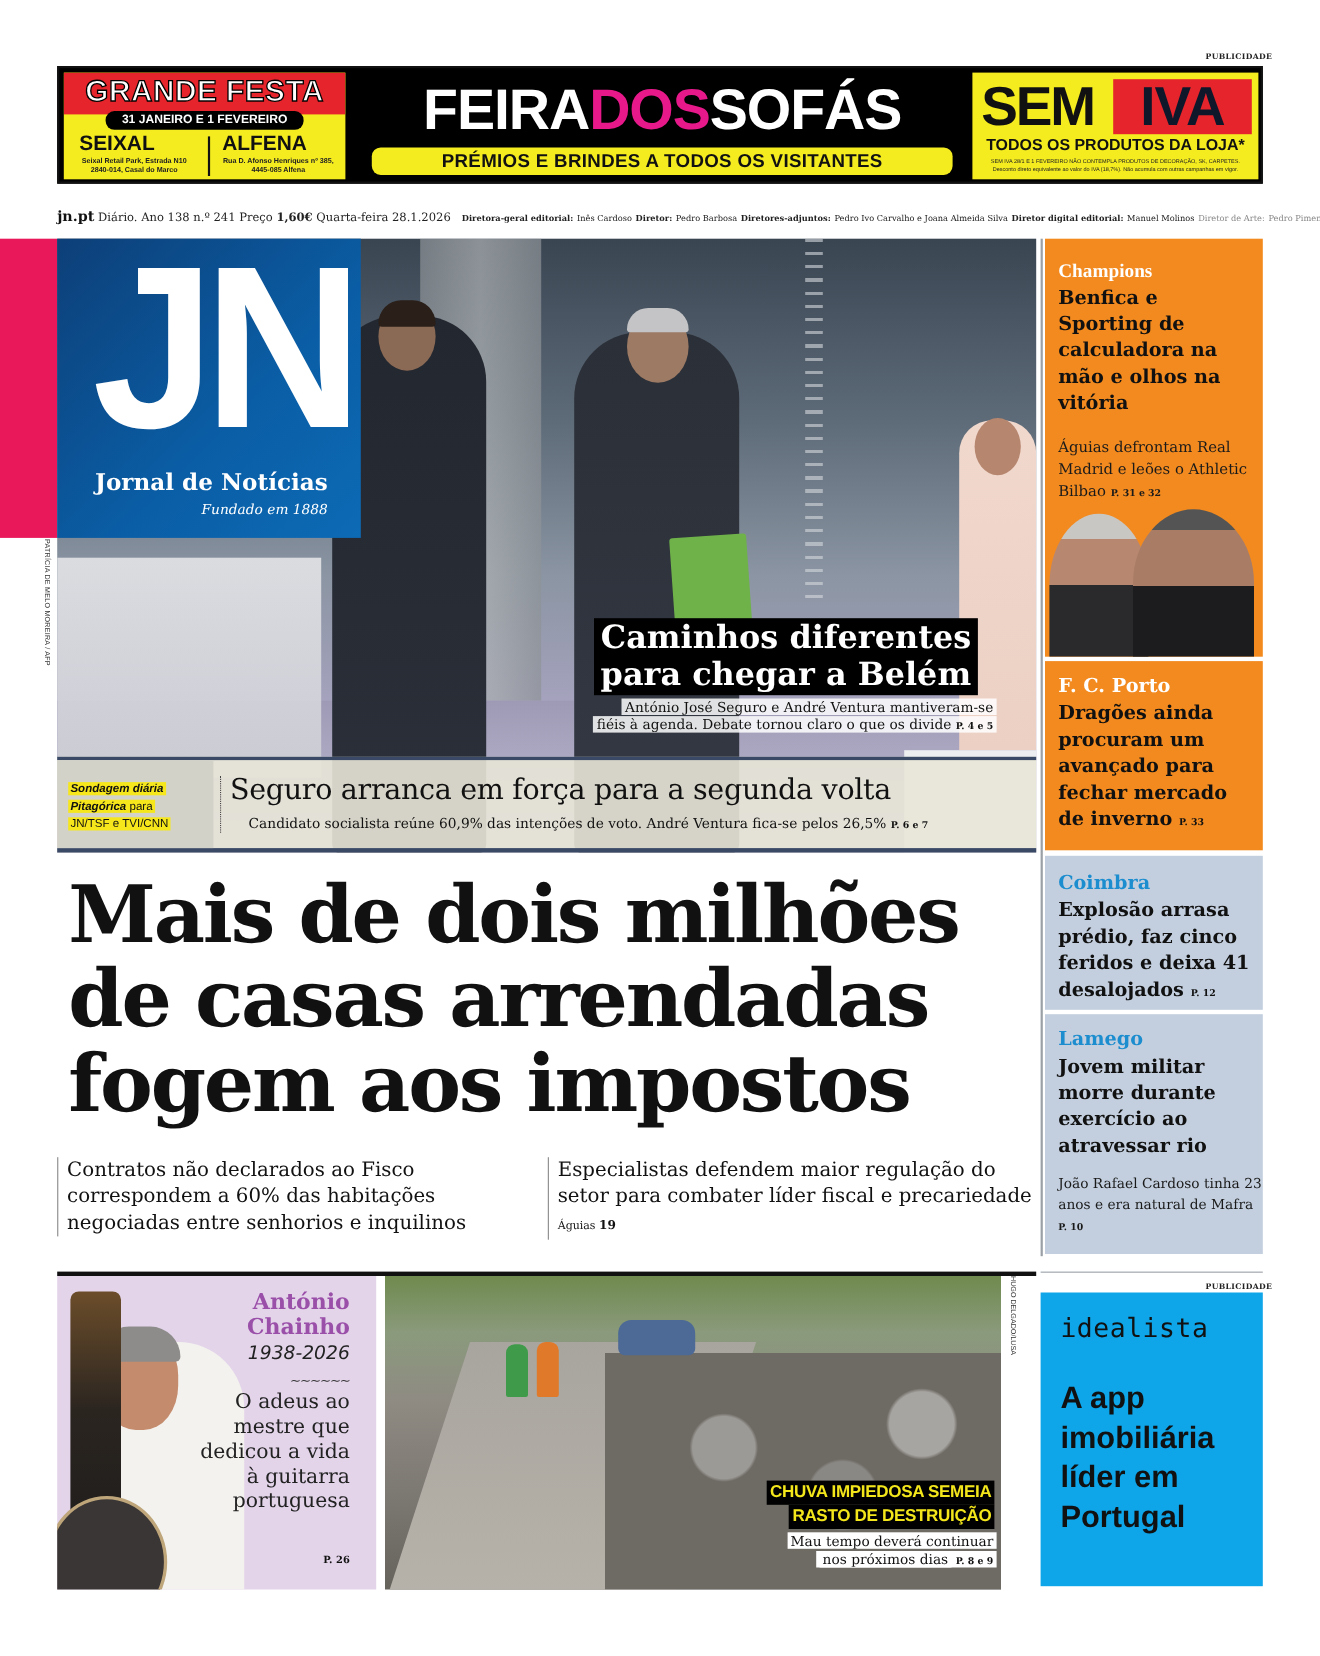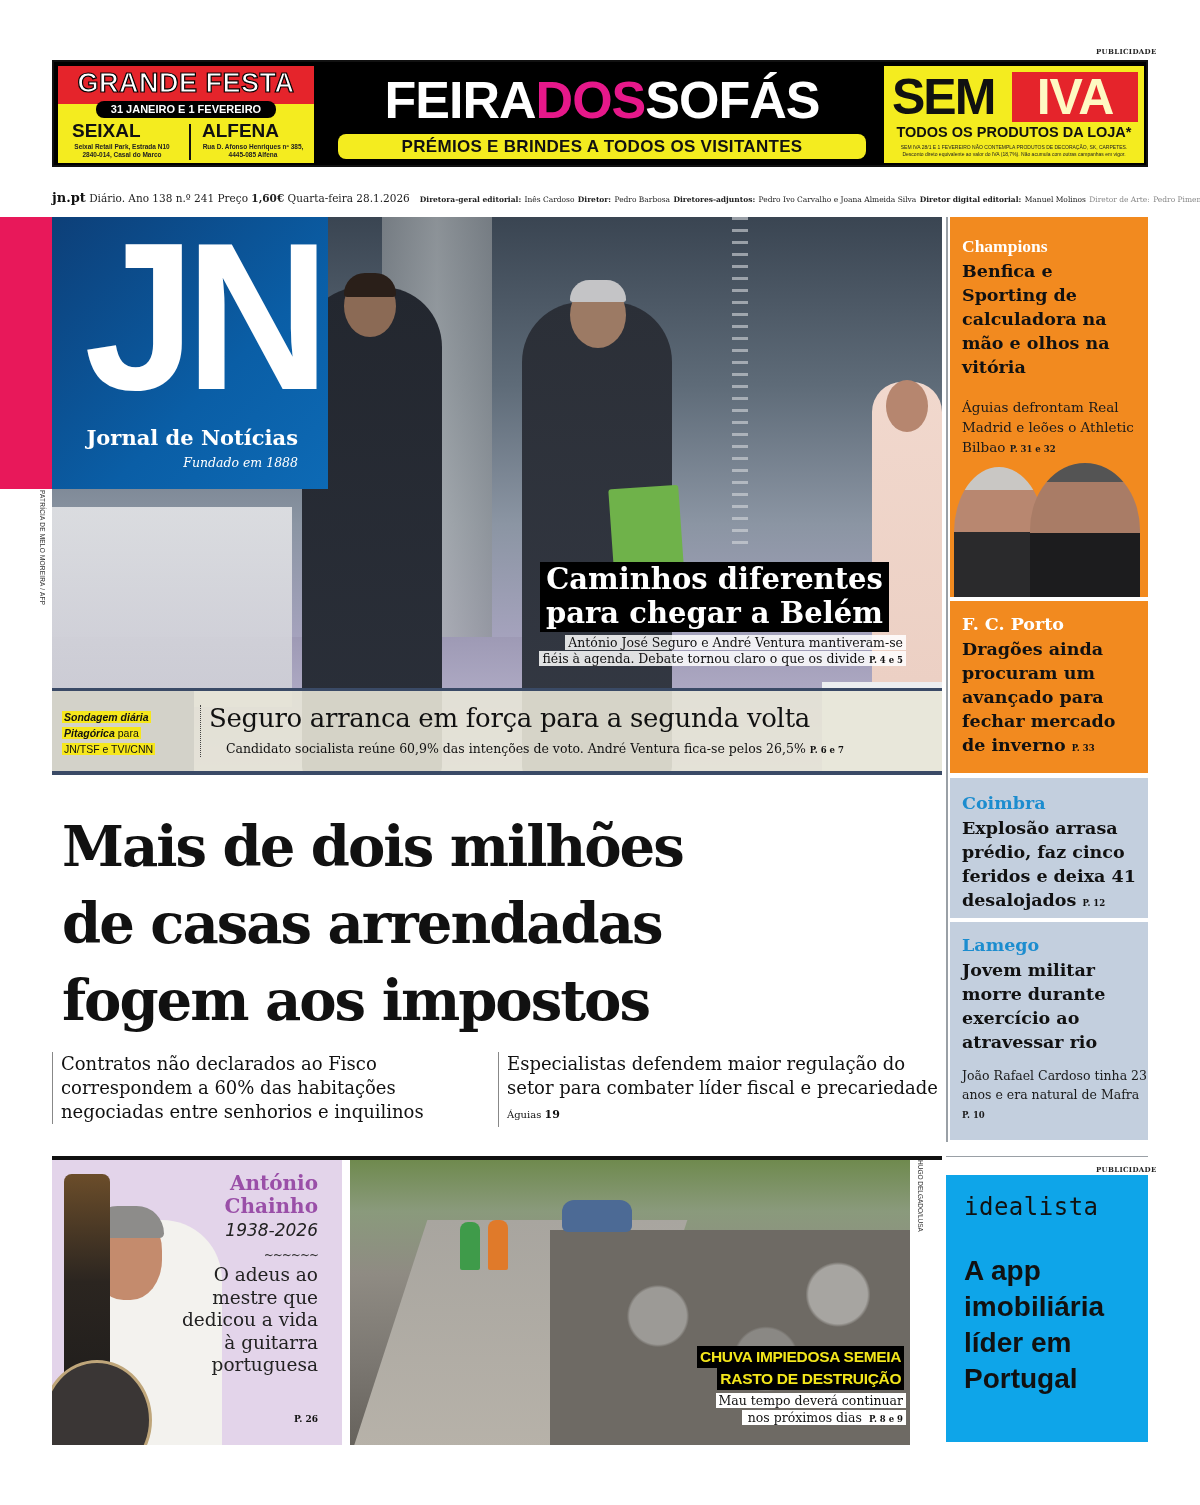--- a/index.html
+++ b/index.html
@@ -16,21 +16,21 @@
   .ad-left .gf { position: absolute; left: 0; top: 2px; width: 100%; text-align: center; font-family: "Liberation Sans", sans-serif; font-weight: bold; font-size: 27px; color: #fff; -webkit-text-stroke: 1.2px #000; letter-spacing: 0.5px; }
   .ad-left .dates { position: absolute; left: 38px; top: 35px; width: 180px; height: 17px; background: #000; color: #fff; border-radius: 8px; font-family: "Liberation Sans", sans-serif; font-weight: bold; font-size: 11px; text-align: center; line-height: 17px; }
   .ad-left .city { position: absolute; top: 54px; font-family: "Liberation Sans", sans-serif; font-weight: bold; font-size: 19px; color: #111; }
   .ad-left .addr { position: absolute; top: 77px; font-family: "Liberation Sans", sans-serif; font-size: 6.5px; font-weight: bold; color: #222; line-height: 8px; text-align: center; }
   .ad-left .sep { position: absolute; left: 131px; top: 58px; width: 2px; height: 36px; background: #111; }
   .ad-mid-title { position: absolute; left: 278px; top: 6px; width: 540px; text-align: center; font-family: "Liberation Sans", sans-serif; font-weight: bold; font-size: 52px; letter-spacing: -1px; color: #fff; line-height: 64px; }
   .ad-mid-title .pink { color: #e6188a; }
   .ad-mid-banner { position: absolute; left: 284px; top: 72px; width: 528px; height: 25px; background: #f4ec1f; border-radius: 8px; text-align: center; font-family: "Liberation Sans", sans-serif; font-weight: bold; font-size: 17px; line-height: 25px; color: #111; letter-spacing: 0.3px; }
   .ad-right { position: absolute; left: 830px; top: 4px; width: 260px; height: 97px; background: #f4ec1f; }
   .ad-right .sem { position: absolute; left: 8px; top: 2px; font-family: "Liberation Sans", sans-serif; font-weight: bold; font-size: 50px; color: #111; letter-spacing: -2px; line-height: 58px; }
-  .ad-right .iva { position: absolute; left: 128px; top: 6px; width: 126px; height: 50px; background: #e5242b; color: #fef9c3; font-family: "Liberation Sans", sans-serif; font-weight: bold; font-size: 50px; line-height: 50px; text-align: center; letter-spacing: -1px; }
+  .ad-right .iva { position: absolute; left: 128px; top: 6px; width: 126px; height: 50px; background: #e5242b; color: #0f172a; font-family: "Liberation Sans", sans-serif; font-weight: bold; font-size: 50px; line-height: 50px; text-align: center; letter-spacing: -1px; }
   .ad-right .todos { position: absolute; left: 0; top: 58px; width: 100%; text-align: center; font-family: "Liberation Sans", sans-serif; font-weight: bold; font-size: 14.5px; color: #111; }
   .ad-right .fine { position: absolute; left: 0; top: 78px; width: 100%; text-align: center; font-family: "Liberation Sans", sans-serif; font-size: 5px; color: #222; line-height: 7px; }
 
   
   .info-line { left: 52px; top: 190px; width: 1100px; white-space: nowrap; font-size: 10.5px; color: #222; font-family: "DejaVu Serif", serif; }
   .info-line .site { font-weight: bold; font-size: 13px; color: #111; }
   .info-line .b { font-weight: bold; }
   .info-line .sm { font-size: 7.5px; }
   .info-line .gray { color: #888; font-size: 7.5px; }
 
@@ -73,21 +73,21 @@
   .poll { left: 52px; top: 688px; width: 890px; height: 87px; background: rgba(232,230,215,0.9); border-top: 3px solid #3a4a66; border-bottom: 4px solid #3a4a66; }
   .poll .left { position: absolute; left: 0; top: 0; width: 142px; height: 80px; background: rgba(210,209,200,0.95); }
   .poll .tag { position: absolute; left: 10px; top: 18px; font-family: "Liberation Sans", sans-serif; font-size: 10.5px; line-height: 16px; color: #111; }
   .poll .tag .y { background: #f6e71c; font-style: italic; font-weight: bold; padding: 0 2px; }
   .poll .tag .yn { background: #f6e71c; padding: 0 2px; }
   .poll .wave { position: absolute; left: 148px; top: 14px; width: 6px; height: 52px; border-left: 1.5px dotted #444; }
   .poll .title { position: absolute; left: 157px; top: 12px; font-family: "DejaVu Serif", serif; font-size: 26px; line-height: 30px; color: #111; white-space: nowrap; letter-spacing: -0.3px; }
   .poll .sub { position: absolute; left: 174px; top: 50px; font-family: "DejaVu Serif", serif; font-size: 12.5px; color: #111; white-space: nowrap; }
 
   
-  .headline { left: 62px; top: 792px; width: 880px; font-family: "DejaVu Serif", serif; font-weight: bold; font-size: 56px; line-height: 77px; color: #111; letter-spacing: -2px; margin-top: 16px; }
+  .headline { left: 62px; top: 792px; width: 880px; font-family: "DejaVu Serif", serif; font-weight: bold; font-size: 72px; line-height: 77px; color: #111; letter-spacing: -2px; }
   .lead { top: 1052px; font-family: "DejaVu Serif", serif; font-size: 18px; line-height: 24px; color: #111; border-left: 1px solid #888; padding-left: 8px; }
   .lead1 { left: 52px; width: 440px; }
   .lead2 { left: 498px; width: 440px; }
   .lead .pg { font-size: 10px; }
   .lead .pg b { font-size: 11px; }
 
   
   .col-rule { left: 946px; top: 217px; width: 2px; height: 925px; background: #9aa0a6; }
   .sb-orange1 { left: 950px; top: 217px; width: 198px; height: 380px; background: #f28a1f; overflow: hidden; }
   .sb-orange2 { left: 950px; top: 601px; width: 198px; height: 172px; background: #f28a1f; }

